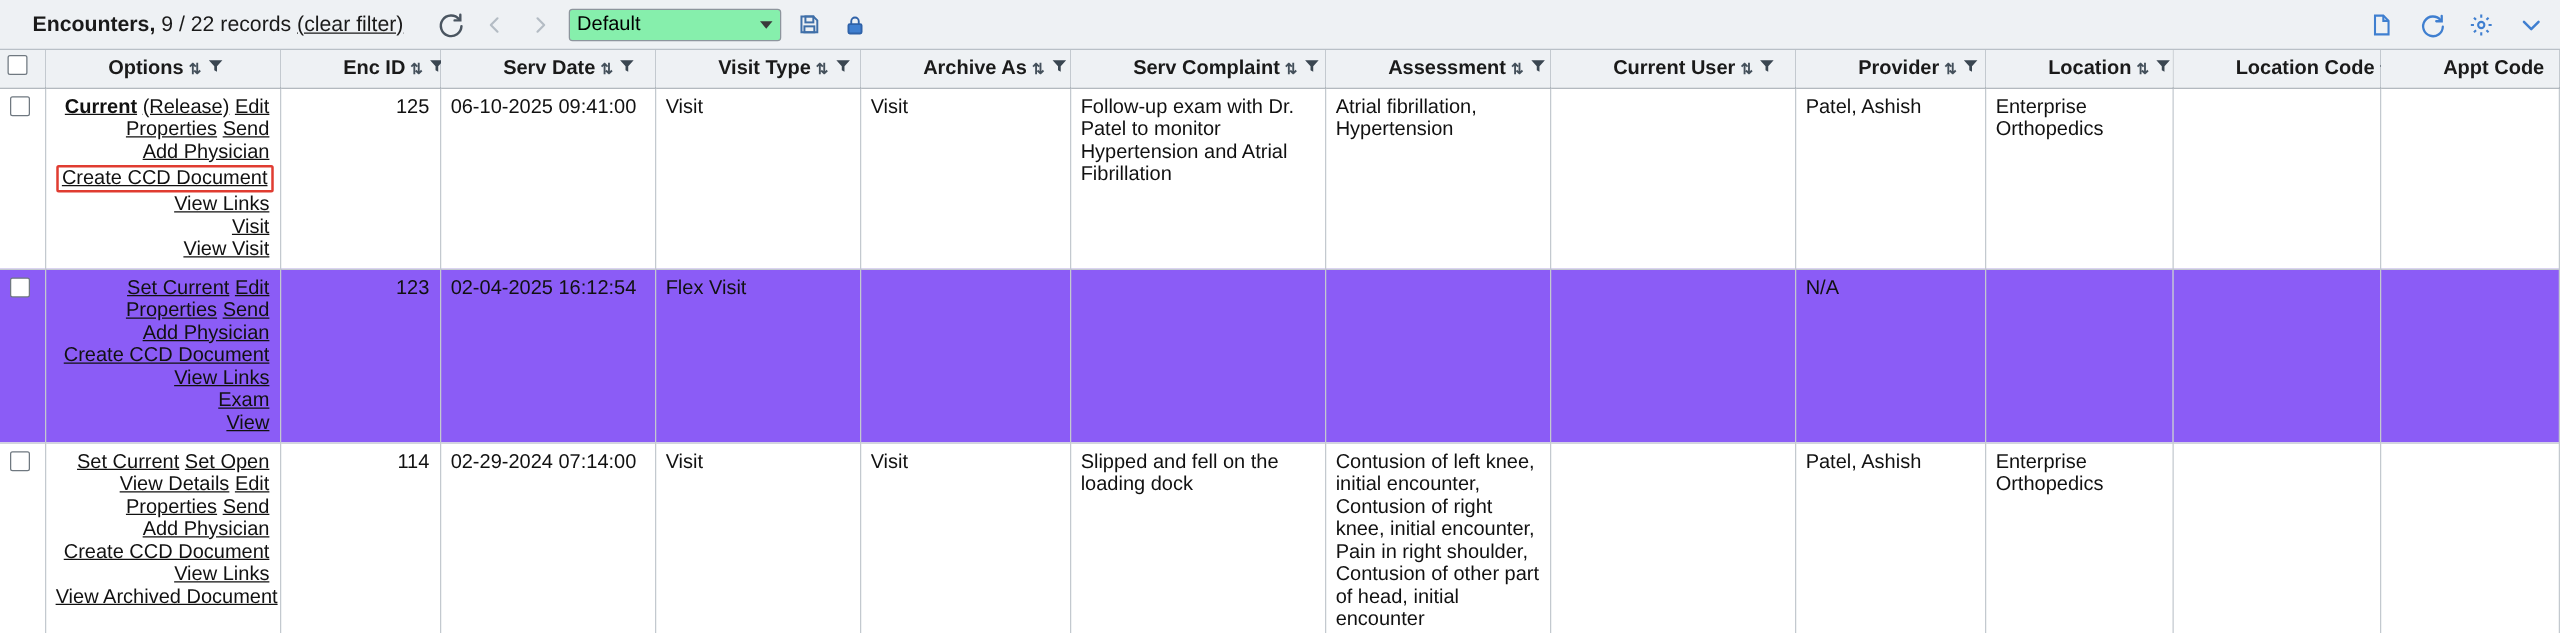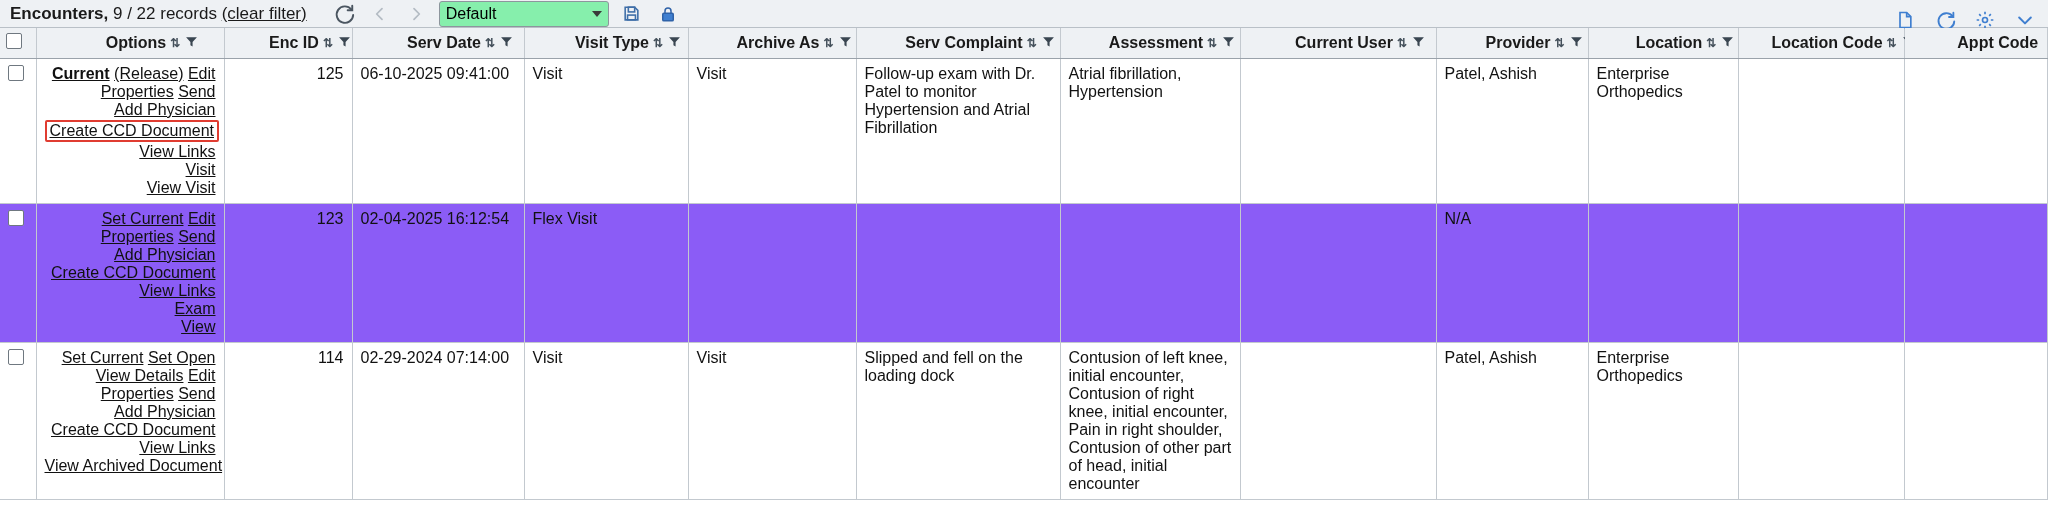--- a/index.html
+++ b/index.html
@@ -12,26 +12,26 @@
     width: 2048px;
     min-height: 506px;
     position: relative;
     background: #ffffff;
     font-size: 17px;
     color: #000;
   }
 
   
   .toolbar {
-    height: 28px;
+    height: 40px;
     background: #eef1f4;
     border-bottom: 1px solid #b9c0c7;
     display: flex;
     align-items: center;
-    padding: 0 10px;
+    padding: 0 26px;
     gap: 10px;
     position: relative;
   }
   .toolbar-title {
     font-size: 17px;
     color: #1a1a1a;
     white-space: nowrap;
   }
   .toolbar-title b { font-weight: bold; }
   .clear-filter {
@@ -95,21 +95,21 @@
     font-weight: bold;
     color: #1a1a1a;
     text-align: left;
     vertical-align: middle;
     white-space: nowrap;
     position: relative;
   }
   table.grid th .hdr {
     display: flex;
     align-items: center;
-    justify-content: center;
+    justify-content: flex-start;
     gap: 4px;
     margin-left: 44px;
   }
   .hdr-icons { display: flex; align-items: center; gap: 5px; flex: 0 0 auto; }
   table.grid td {
     border-right: 1px solid #c3c9cf;
     border-bottom: 1px solid #c3c9cf;
     padding: 6px 8px;
     vertical-align: top;
     font-size: 16px;

